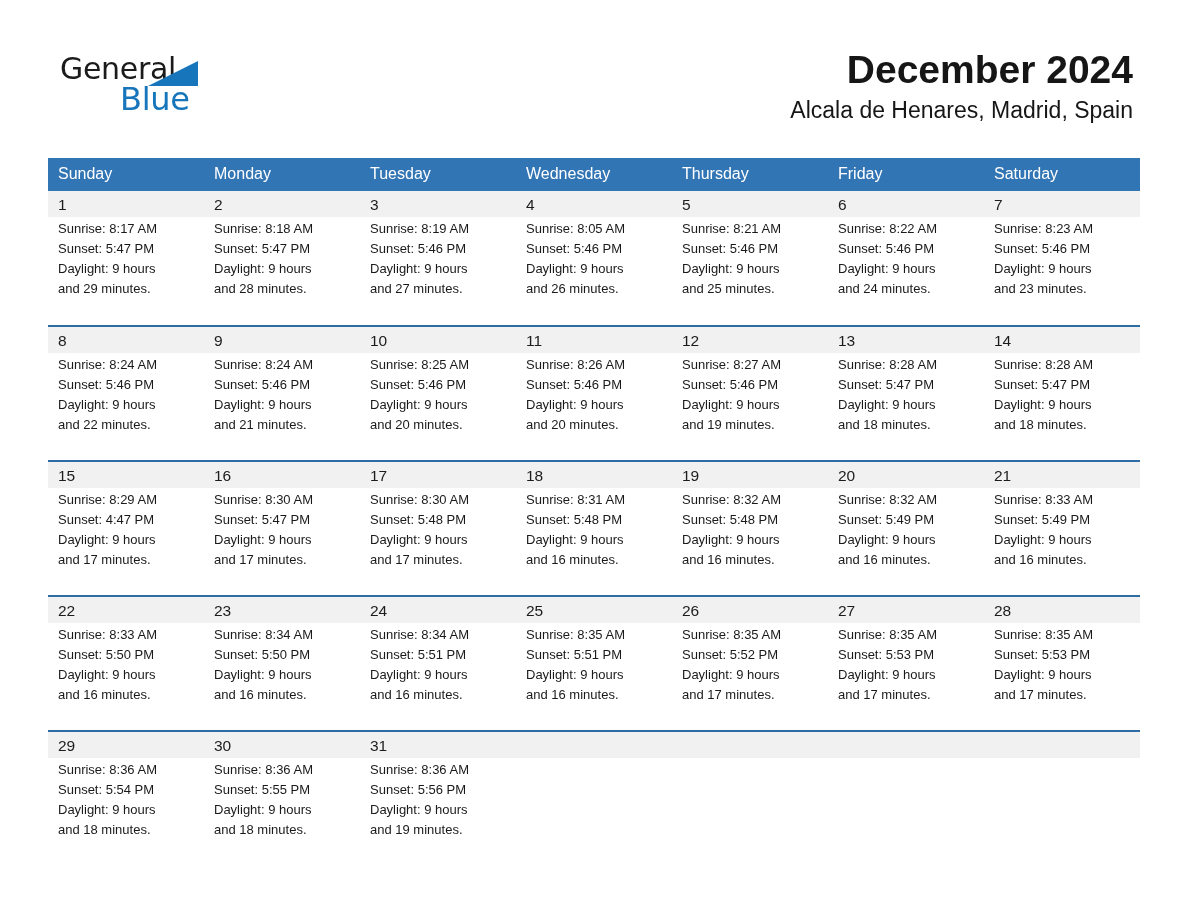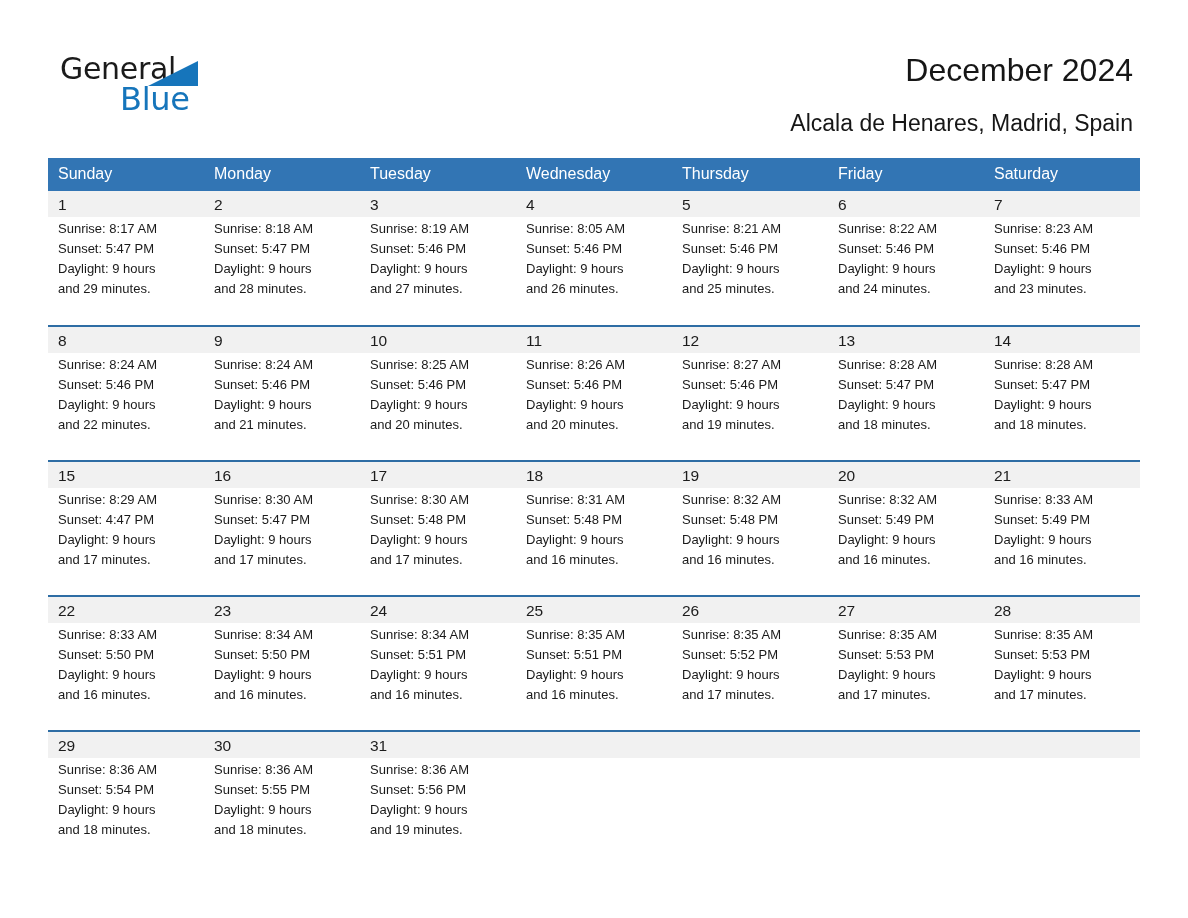--- a/index.html
+++ b/index.html
@@ -63,28 +63,28 @@
     letter-spacing: -0.3px;
   }
 
   .title-block {
     position: absolute;
     right: 55px;
     top: 44px;
     text-align: right;
   }
   .cal-title {
-    font-size: 32px;
-    font-weight: 400;
+    font-size: 39px;
+    font-weight: 700;
     color: #161616;
     line-height: 52px;
     letter-spacing: 0px;
   }
   .cal-subtitle {
-    margin-top: 13px;
+    margin-top: 0;
     font-size: 23px;
     font-weight: 400;
     color: #161616;
     line-height: 28px;
   }
 
   
   .calendar {
     position: absolute;
     left: 48px;

